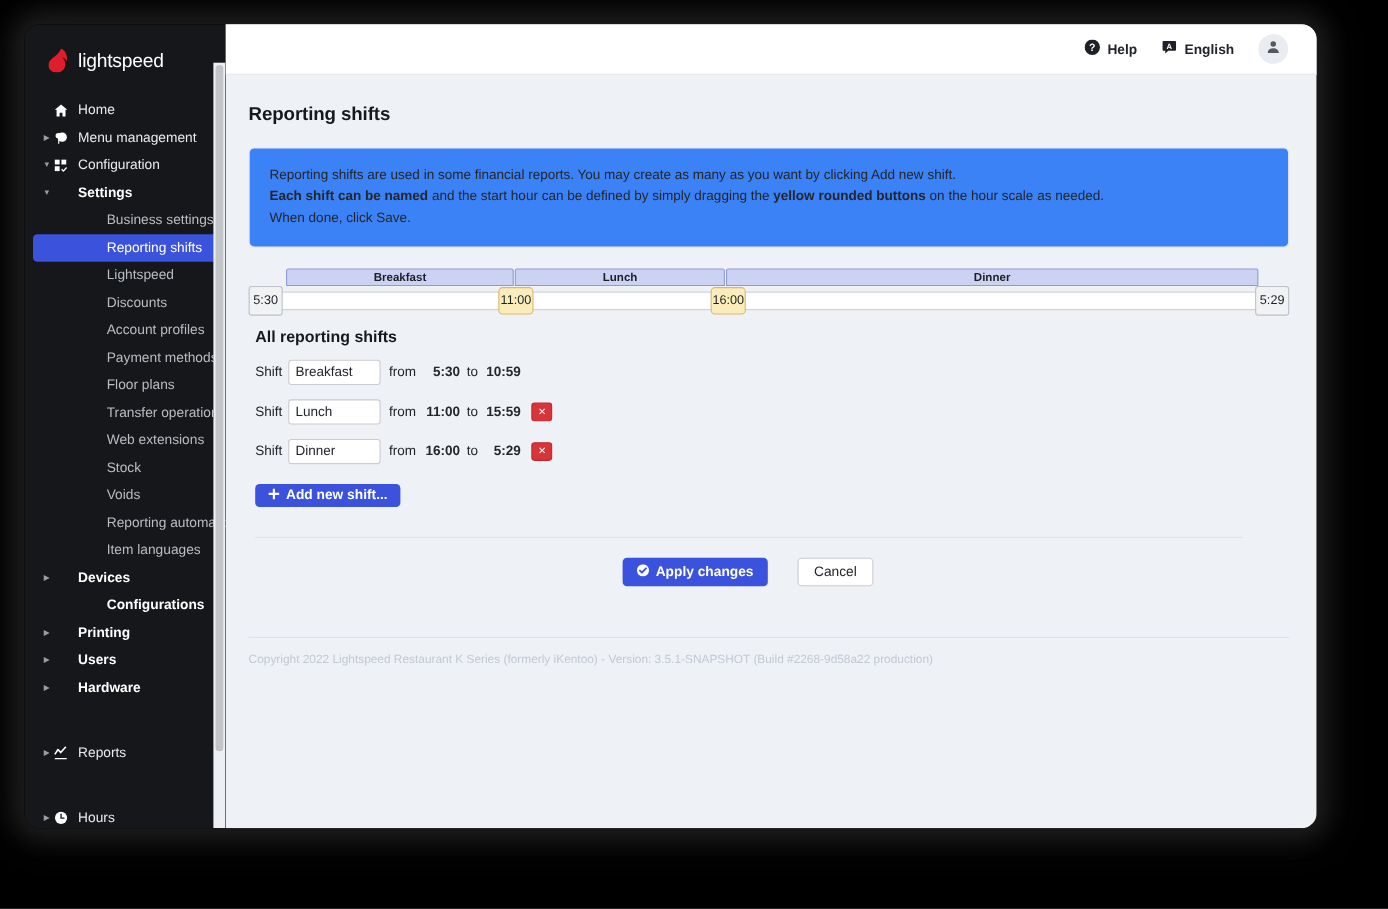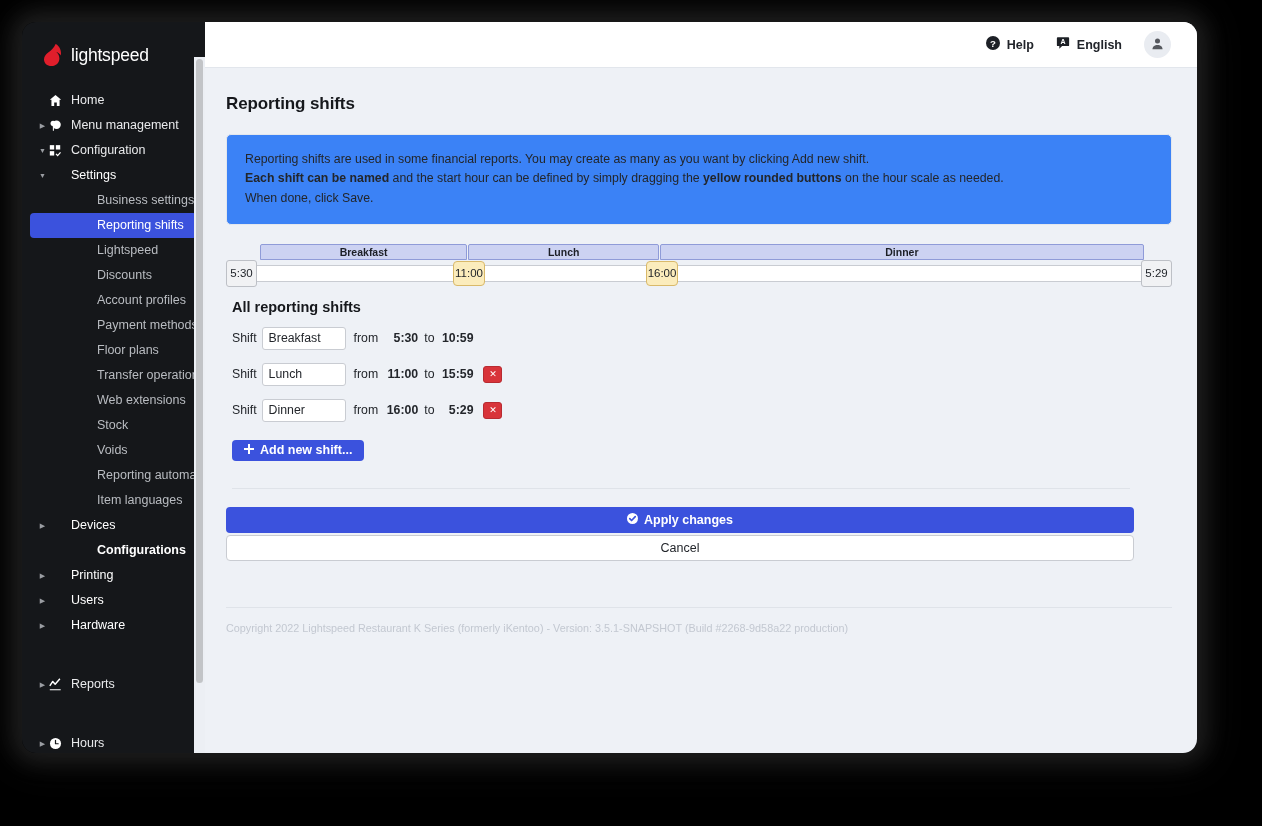--- a/index.html
+++ b/index.html
@@ -76,21 +76,21 @@
   }
   .nav-icon.none { visibility: hidden; }
 
   .nav-label {
     font-size: 12.5px;
     color: #d9dbde;
     line-height: 1;
   }
   .nav-item.level-0 > .nav-label { color: #e9eaec; }
   .nav-item.level-1 { margin-left: 8px; }
-  .nav-item.level-1 > .nav-label { font-weight: normal; color: #ffffff; font-size: 12.5px; }
+  .nav-item.level-1 > .nav-label { font-weight: bold; color: #ffffff; font-size: 12.5px; }
   .nav-item.level-2 { margin-left: 8px; }
   .nav-item.level-2 > .nav-label { color: #b9bcc1; padding-left: 26px; }
   .nav-item.section-b > .nav-label { font-weight: bold; color: #ffffff; padding-left: 26px; }
   .nav-item.level-2.active { background: #3b52dd; }
   .nav-item.level-2.active > .nav-label { color: #ffffff; }
 
   
   #sb-track {
     position: absolute;
     right: 0px; top: 35px;
@@ -295,24 +295,23 @@
   }
 
   #divider {
     border-top: 1px solid #dfe3e9;
     margin: 27px 42px 0 6px;
   }
 
   #footer-actions {
     display: flex;
     justify-content: center;
-    gap: 2px;
+    gap: 27px;
     margin-top: 18px;
     padding-right: 38px;
-    flex-direction: column;
   }
   #apply-btn {
     background: #3b52dd;
     color: #ffffff;
     font-size: 12.5px;
     font-weight: bold;
     height: 26px;
     padding: 0 13px;
   }
   #cancel-btn {

